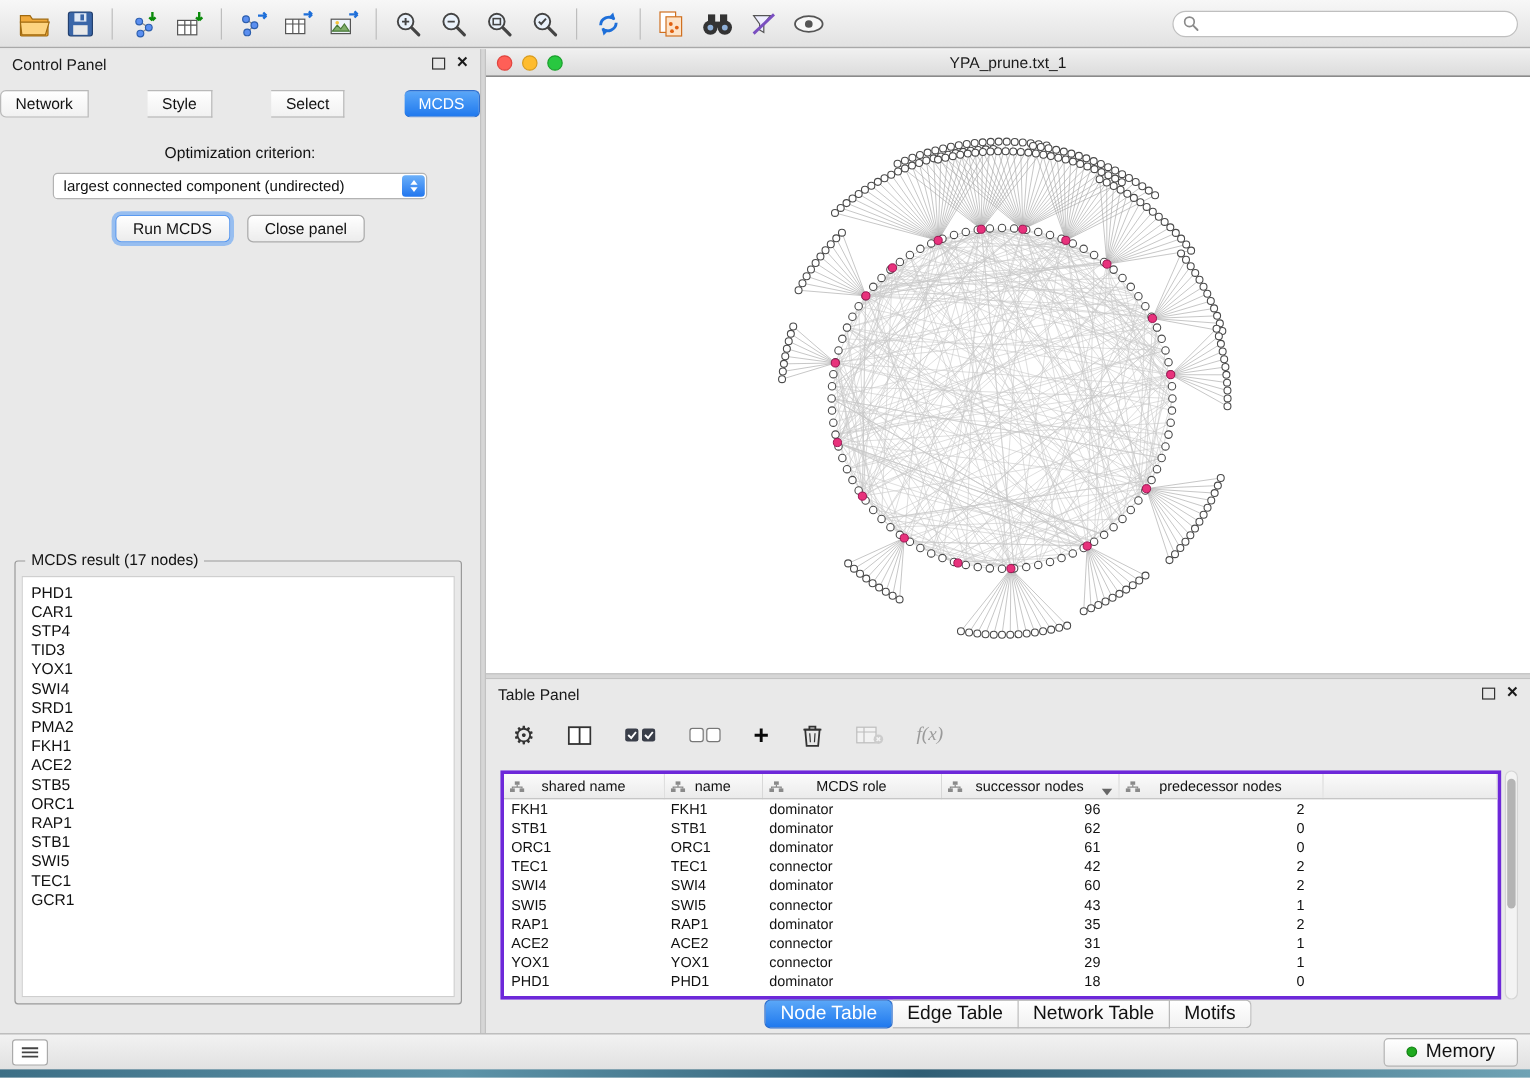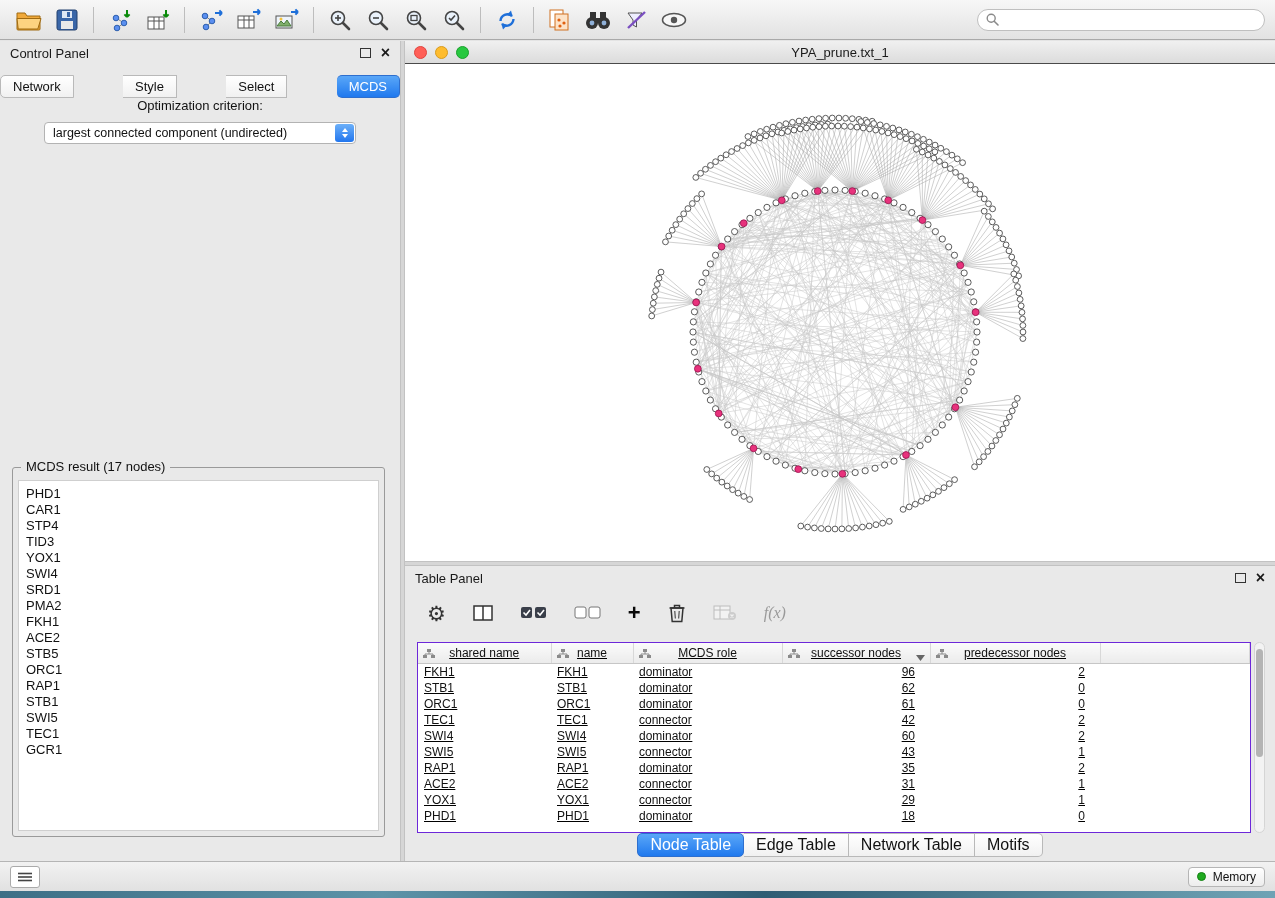--- a/index.html
+++ b/index.html
@@ -26,21 +26,21 @@
   .win-controls{margin-left:auto;display:flex;gap:10px;align-items:center;}
   .wb-max{width:9px;height:8px;border:1.5px solid #333;display:inline-block;}
   .wb-close{font-size:16px;font-weight:bold;color:#1a1a1a;line-height:1;}
   .seg{display:flex;justify-content:space-between;}
   .seg-tab{font-size:13px;padding:3px 12px;background:linear-gradient(#ffffff,#f1f1f1);
     border:1px solid #b9b9b9;border-left:none;color:#111;white-space:nowrap;}
   .seg-tab:first-child{border-left:1px solid #b9b9b9;border-top-left-radius:5px;border-bottom-left-radius:5px;}
   .seg-tab:last-child{border-top-right-radius:5px;border-bottom-right-radius:5px;}
   .seg-tab.selected{background:linear-gradient(#5aa7f8,#2079ee);border-color:#2e6fce;color:#fff;border-radius:5px;}
   .cp-tabs{margin-top:10px;}
-  .opt-label{text-align:center;font-size:13px;color:#111;}
+  .opt-label{margin-top:22px;text-align:center;font-size:13px;color:#111;}
   .combo{width:312px;height:22px;margin:9px auto 0;background:#fff;border:1px solid #b3b3b3;border-radius:4px;
     display:flex;align-items:center;box-sizing:border-box;}
   .combo-text{flex:1;font-size:12.5px;padding-left:8px;color:#111;white-space:nowrap;overflow:hidden;}
   .combo-btn{width:19px;height:18px;background:linear-gradient(#6cb0f9,#2276ee);border-radius:3px;margin-right:1px;
     display:flex;flex-direction:column;align-items:center;justify-content:center;gap:2px;}
   .arr-up{width:0;height:0;border-left:3.5px solid transparent;border-right:3.5px solid transparent;border-bottom:4px solid #fff;}
   .arr-down{width:0;height:0;border-left:3.5px solid transparent;border-right:3.5px solid transparent;border-top:4px solid #fff;}
   .btn-row{display:flex;justify-content:center;gap:14px;margin-top:13px;}
   .btn{font-size:13px;padding:3px 14px;background:linear-gradient(#ffffff,#ececec);
     border:1px solid #ababab;border-radius:5px;color:#111;}
@@ -70,42 +70,42 @@
 
   
   .table-panel{position:absolute;left:405px;top:566px;right:0;bottom:30px;background:#e9e9e9;}
   .tp-toolbar{position:absolute;top:26px;left:0;right:0;height:42px;display:flex;align-items:center;
     gap:27px;padding-left:22px;}
   .tpi{display:flex;align-items:center;justify-content:center;}
   .gear-glyph{font-size:21px;color:#333;line-height:1;}
   .fx-glyph{font-family:"Liberation Serif", serif;font-style:italic;font-size:16px;color:#9a9a9a;}
   .plus-glyph{font-size:22px;font-weight:bold;color:#090909;line-height:1;}
   .table-wrap{position:absolute;top:76px;left:12px;right:24px;bottom:28px;background:#fff;
-    border:1px solid #6d28d9;overflow:hidden;text-decoration:underline;}
+    border:3px solid #6d28d9;overflow:hidden;}
   table{border-collapse:collapse;table-layout:fixed;width:100%;font-size:12px;color:#111;}
   th{height:20px;background:linear-gradient(#fbfbfb,#ebebeb);border-right:1px solid #d8d8d8;
     border-bottom:1px solid #c6c6c6;font-weight:normal;position:relative;padding:0;}
   .th-label{display:block;text-align:center;font-size:12px;line-height:20px;}
   .th-icon{position:absolute;left:5px;top:5px;}
   .th-sort{position:absolute;right:5px;top:7px;}
   td{height:16px;padding:0 6px;white-space:nowrap;overflow:hidden;line-height:16px;}
   td.num{text-align:right;padding-right:15px;}
   .scrollbar{position:absolute;right:10px;top:76px;bottom:28px;width:11px;background:#f3f3f3;
     border:1px solid #d5d5d5;border-radius:6px;box-sizing:border-box;}
   .sb-thumb{position:absolute;left:1px;right:1px;top:6px;height:108px;background:#b4b4b4;border-radius:5px;}
   .tp-tabs{position:absolute;bottom:4px;left:0;right:0;display:flex;justify-content:center;}
   .tp-tabs .seg-tab{font-size:16px;padding:2px 12px;}
 
   
   .statusbar{position:absolute;left:0;right:0;bottom:0;height:30px;background:linear-gradient(#f2f2f2,#e1e1e1);
     border-top:1px solid #b5b5b5;display:flex;align-items:center;padding:0 10px;box-sizing:border-box;}
   .menu-box{width:28px;height:20px;border:1px solid #aaa;background:#fff;border-radius:3px;
     display:flex;align-items:center;justify-content:center;}
   .memory-btn{margin-left:auto;display:flex;align-items:center;gap:7px;border:1px solid #b5b5b5;
-    background:linear-gradient(#ffffff,#ededed);border-radius:4px;padding:2px 8px;font-size:12px;color:#111;justify-content:flex-end;}
+    background:linear-gradient(#ffffff,#ededed);border-radius:4px;padding:2px 18px;font-size:16px;color:#111;justify-content:flex-end;}
   .mem-dot{width:9px;height:9px;border-radius:50%;background:#1faa1f;border:1px solid #128012;box-sizing:border-box;}
 </style>
 </head>
 <body>
 
 <div class="app">
 
   <div class="toolbar">
     <div style="display:flex;align-items:center;">
         <div class="tbi">
@@ -270,20 +270,24 @@
         <div class="seg-tab">Select</div>
         <div class="seg-tab selected">MCDS</div>
       </div>
     <div class="opt-label">Optimization criterion:</div>
     <div class="combo">
       <span class="combo-text">largest connected component (undirected)</span>
       <span class="combo-btn">
           <span class="arr-up"></span>
           <span class="arr-down"></span>
         </span>
+    </div>
+    <div class="btn-row">
+      <button class="btn focus">Run MCDS</button>
+      <button class="btn">Close panel</button>
     </div>
     <div class="groupbox">
       <span class="gb-legend">MCDS result (17 nodes)</span>
       <div class="gb-list">
           <div class="mcds-item">PHD1</div>
           <div class="mcds-item">CAR1</div>
           <div class="mcds-item">STP4</div>
           <div class="mcds-item">TID3</div>
           <div class="mcds-item">YOX1</div>
           <div class="mcds-item">SWI4</div>

